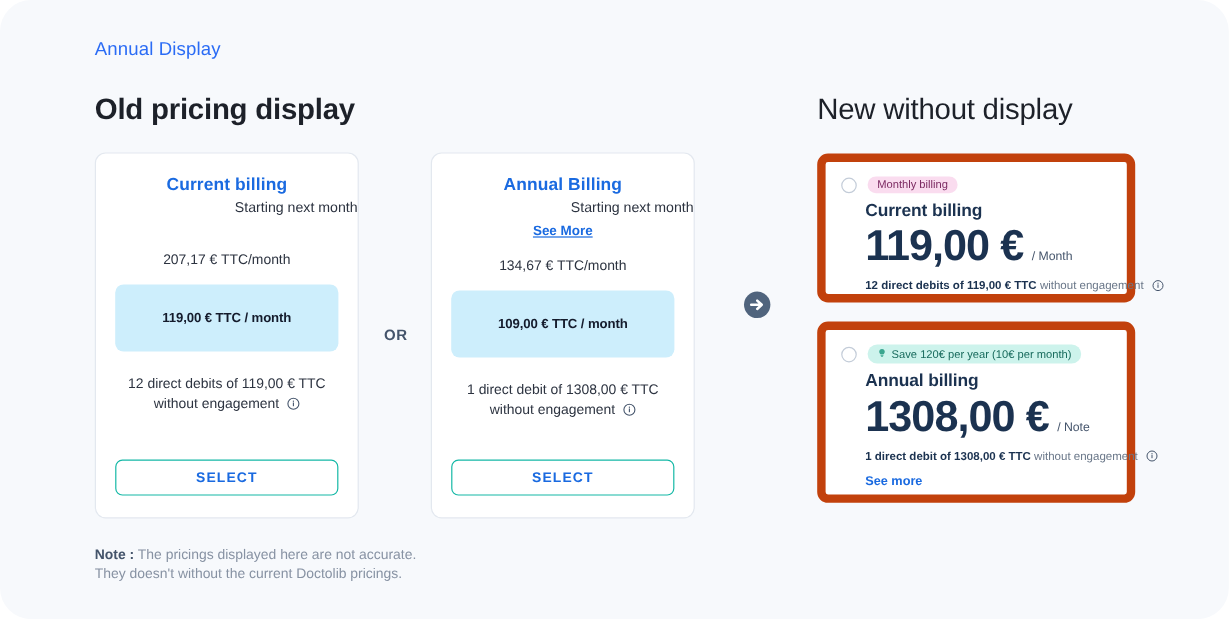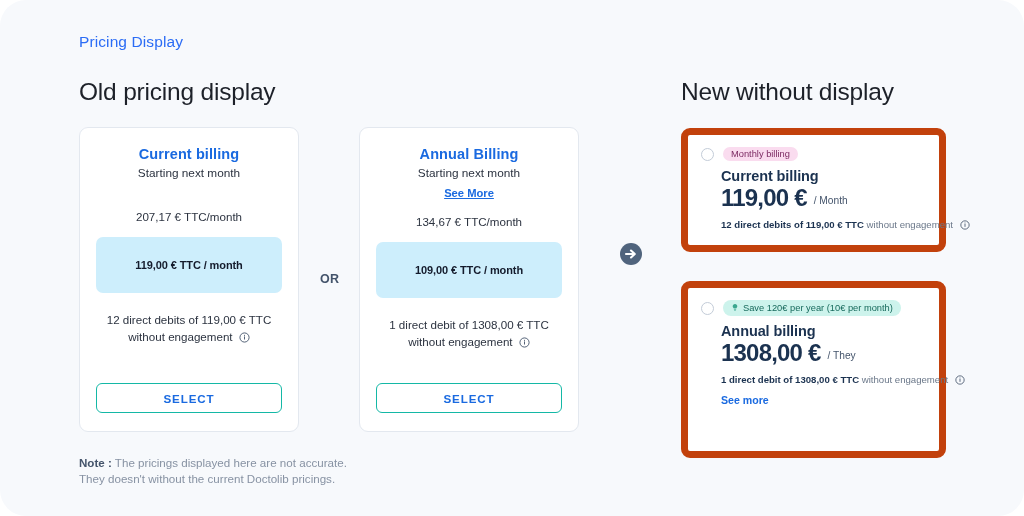--- a/index.html
+++ b/index.html
@@ -34,21 +34,21 @@
     color: #2b6cf5;
     letter-spacing: 0.1px;
   }
   .section-title {
     position: absolute;
     font-size: 24.5px;
     font-weight: 400;
     color: #1d2129;
     letter-spacing: -0.2px;
   }
-  .section-title.old  { left: 79px;  top: 78px; }
+  .section-title.old  { left: 79px;  top: 78px; font-weight: bold; }
   .section-title.new  { left: 681px; top: 78px; }
 
   
   .old-card {
     position: absolute;
     top: 127px;
     width: 220px;
     height: 305px;
     background: #ffffff;
     border: 1px solid #e3e8ef;
@@ -61,21 +61,21 @@
   .oc-title {
     margin-top: 18px;
     text-align: center;
     font-size: 14.5px;
     font-weight: bold;
     color: #1a6ae0;
     letter-spacing: 0.1px;
   }
   .oc-sub {
     margin-top: 4px;
-    text-align: center;
+    text-align: right;
     font-size: 11.8px;
     color: #2c3340;
   }
   .oc-seemore {
     margin-top: 3px;
     text-align: center;
   }
   .oc-seemore span {
     font-size: 11.2px;
     font-weight: bold;
@@ -163,21 +163,21 @@
     position: absolute;
     left: 681px;
     width: 265px;
     background: #ffffff;
     border: 7px solid #c2410c;
     border-radius: 9px;
     box-sizing: border-box;
     padding: 12px 14px 12px 13px;
   }
   .new-card.n1 { top: 128px; height: 124px; }
-  .new-card.n2 { top: 281px; height: 177px; }
+  .new-card.n2 { top: 268px; height: 151px; }
 
   .nc-toprow {
     display: flex;
     align-items: center;
     gap: 9px;
   }
   .radio {
     width: 11px;
     height: 11px;
     border: 1px solid #c3ccd8;
@@ -208,21 +208,21 @@
     color: #1b3250;
     letter-spacing: -0.1px;
   }
   .nc-priceline {
     margin-top: -1px;
     display: flex;
     align-items: flex-end;
     gap: 7px;
   }
   .nc-price {
-    font-size: 24px;
+    font-size: 36px;
     font-weight: bold;
     color: #1b3250;
     letter-spacing: -0.8px;
     line-height: 1.22;
   }
   .nc-period {
     font-size: 10.2px;
     color: #44546b;
     padding-bottom: 7px;
     white-space: nowrap;
@@ -260,21 +260,21 @@
     line-height: 16px;
     color: #8792a3;
   }
   .note b { color: #44546b; font-weight: bold; margin-top: 40px; }
 </style>
 </head>
 <body>
 
 <div class="canvas">
 
-  <div class="eyebrow">Pricing Display</div>
+  <div class="eyebrow">Annual Display</div>
 
   <div class="section-title old">Old pricing display</div>
   <div class="section-title new">New without display</div>
 
   <div class="old-card c1">
     <div class="oc-title">Current billing</div>
     <div class="oc-sub">Starting next month</div>
     <div class="oc-permonth">207,17 € TTC/month</div>
     <div class="oc-band">
       <span>119,00 € TTC / month</span>
@@ -364,21 +364,21 @@
             <rect x="3.7" y="9.1" width="2.6" height="0.9" rx="0.45" fill="#3aa68f"></rect>
           </svg>
         </span>
         <span>Save 120€ per year (10€ per month)</span>
       </div>
     </div>
     <div class="nc-body">
       <div class="nc-name">Annual billing</div>
       <div class="nc-priceline">
         <div class="nc-price">1308,00 €</div>
-        <div class="nc-period">/ They</div>
+        <div class="nc-period">/ Note</div>
       </div>
       <div class="nc-foot">
         <b>1 direct debit of 1308,00 € TTC</b>
         <span>without engagement</span>
         <span class="info-i">
           <svg width="10" height="10" viewBox="0 0 12 12">
               <circle cx="6" cy="6" r="5" fill="none" stroke="#44546b" stroke-width="1"></circle>
               <rect x="5.5" y="4.8" width="1" height="3.4" fill="#44546b"></rect>
               <rect x="5.5" y="3.1" width="1" height="1.1" fill="#44546b"></rect>
             </svg>

